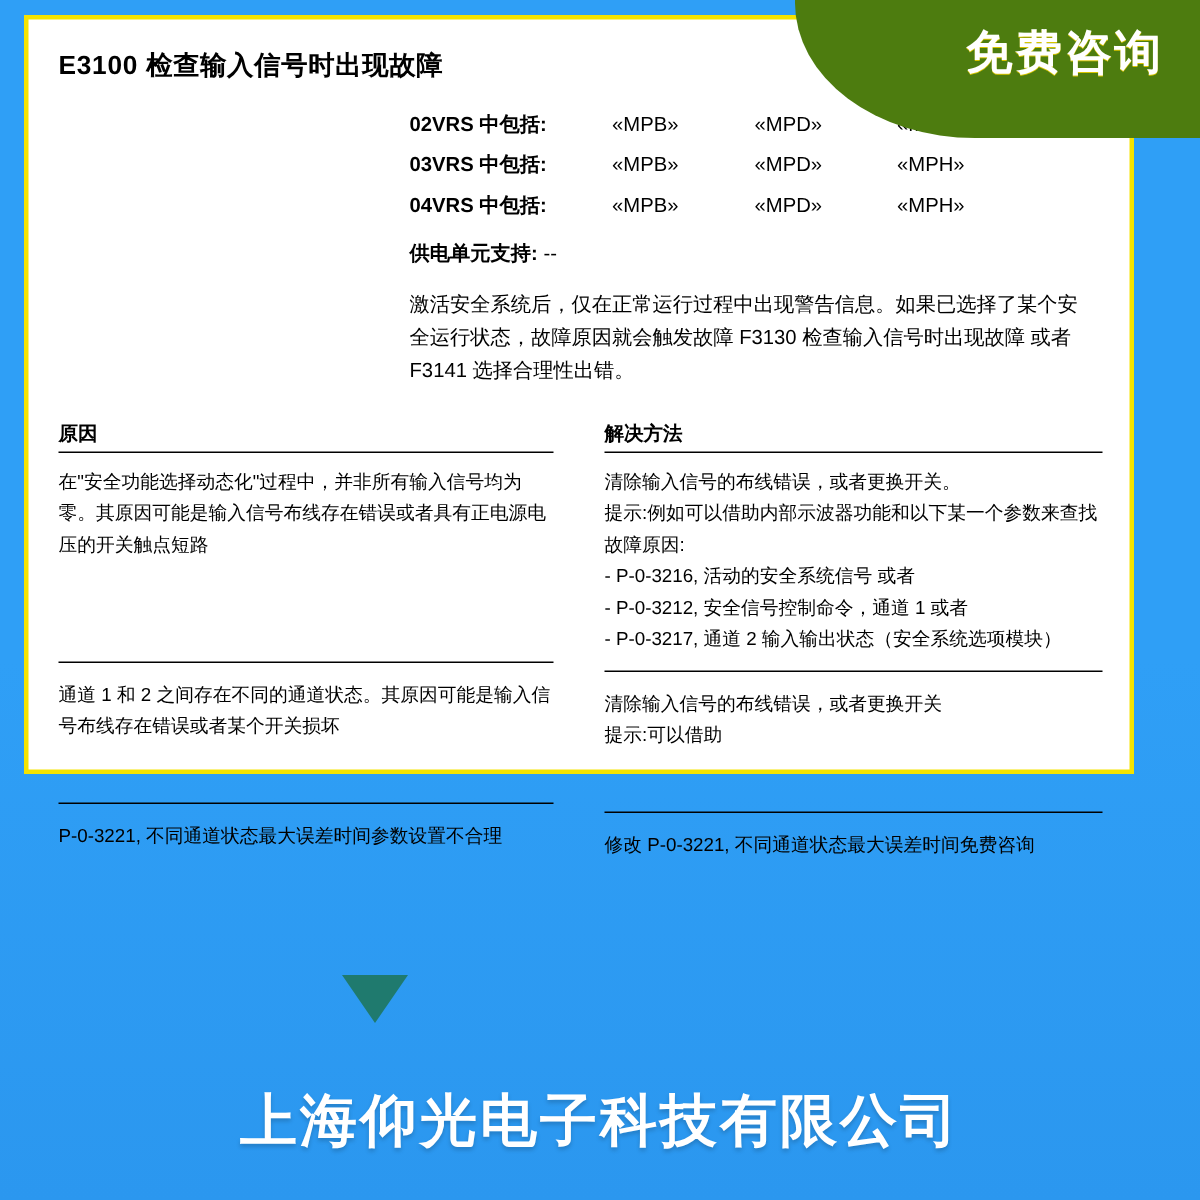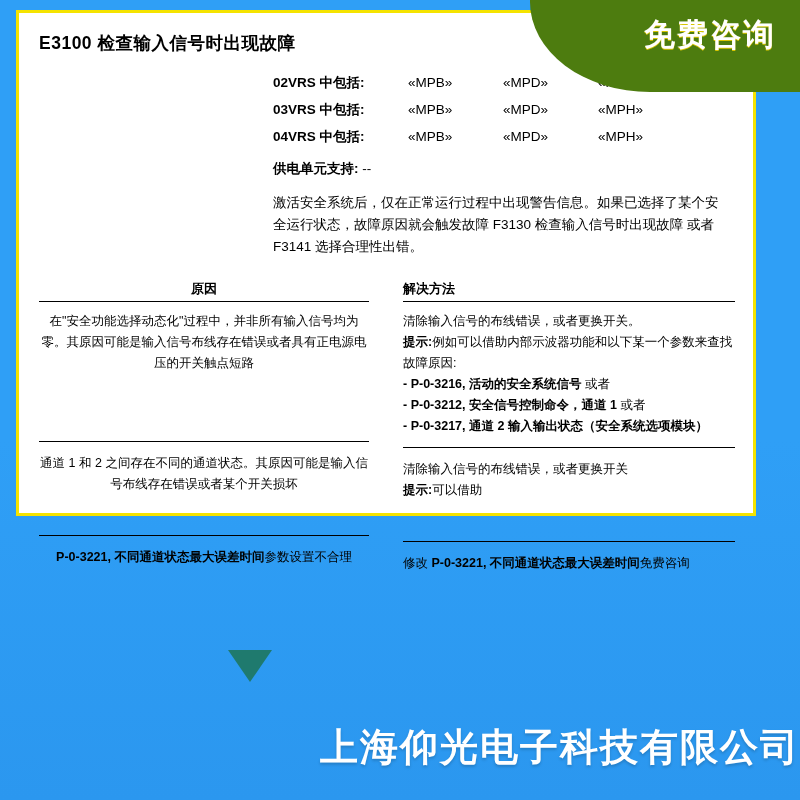--- a/index.html
+++ b/index.html
@@ -110,21 +110,20 @@
     margin-left: 6px;
     margin-right: 4px;
     font-size: 12.5px;
   }
   .col {
     width: 50%;
     box-sizing: border-box;
   }
   .col.left {
     padding-right: 18px;
-    text-align: center;
   }
   .col.right {
     padding-left: 16px;
   }
   .col-head {
     font-weight: bold;
     font-size: 13px;
     padding-bottom: 3px;
     border-bottom: 1.5px solid #000;
     margin-bottom: 9px;
@@ -137,21 +136,21 @@
     min-height: 120px;
   }
   .cell.mid {
     min-height: 72px;
   }
   .cell.last {
     border-bottom: none;
     min-height: 0;
   }
   .cell b {
-    font-weight: bold;
+    font-weight: normal;
   }
   .cell .li {
     display: block;
   }
   
   .triangle {
     position: absolute;
     left: 228px;
     top: 650px;
     width: 0;
@@ -159,21 +158,21 @@
     border-left: 22px solid transparent;
     border-right: 22px solid transparent;
     border-top: 32px solid #1f7a6e;
     z-index: 4;
   }
   .company {
     position: absolute;
     left: 0;
     right: 0;
     top: 722px;
-    text-align: right;
+    text-align: center;
     font-size: 38px;
     font-weight: bold;
     color: #ffffff;
     letter-spacing: 2px;
     z-index: 4;
     text-shadow: 0 2px 3px rgba(0,0,0,0.18);
   }
 </style>
 </head>
 <body>

